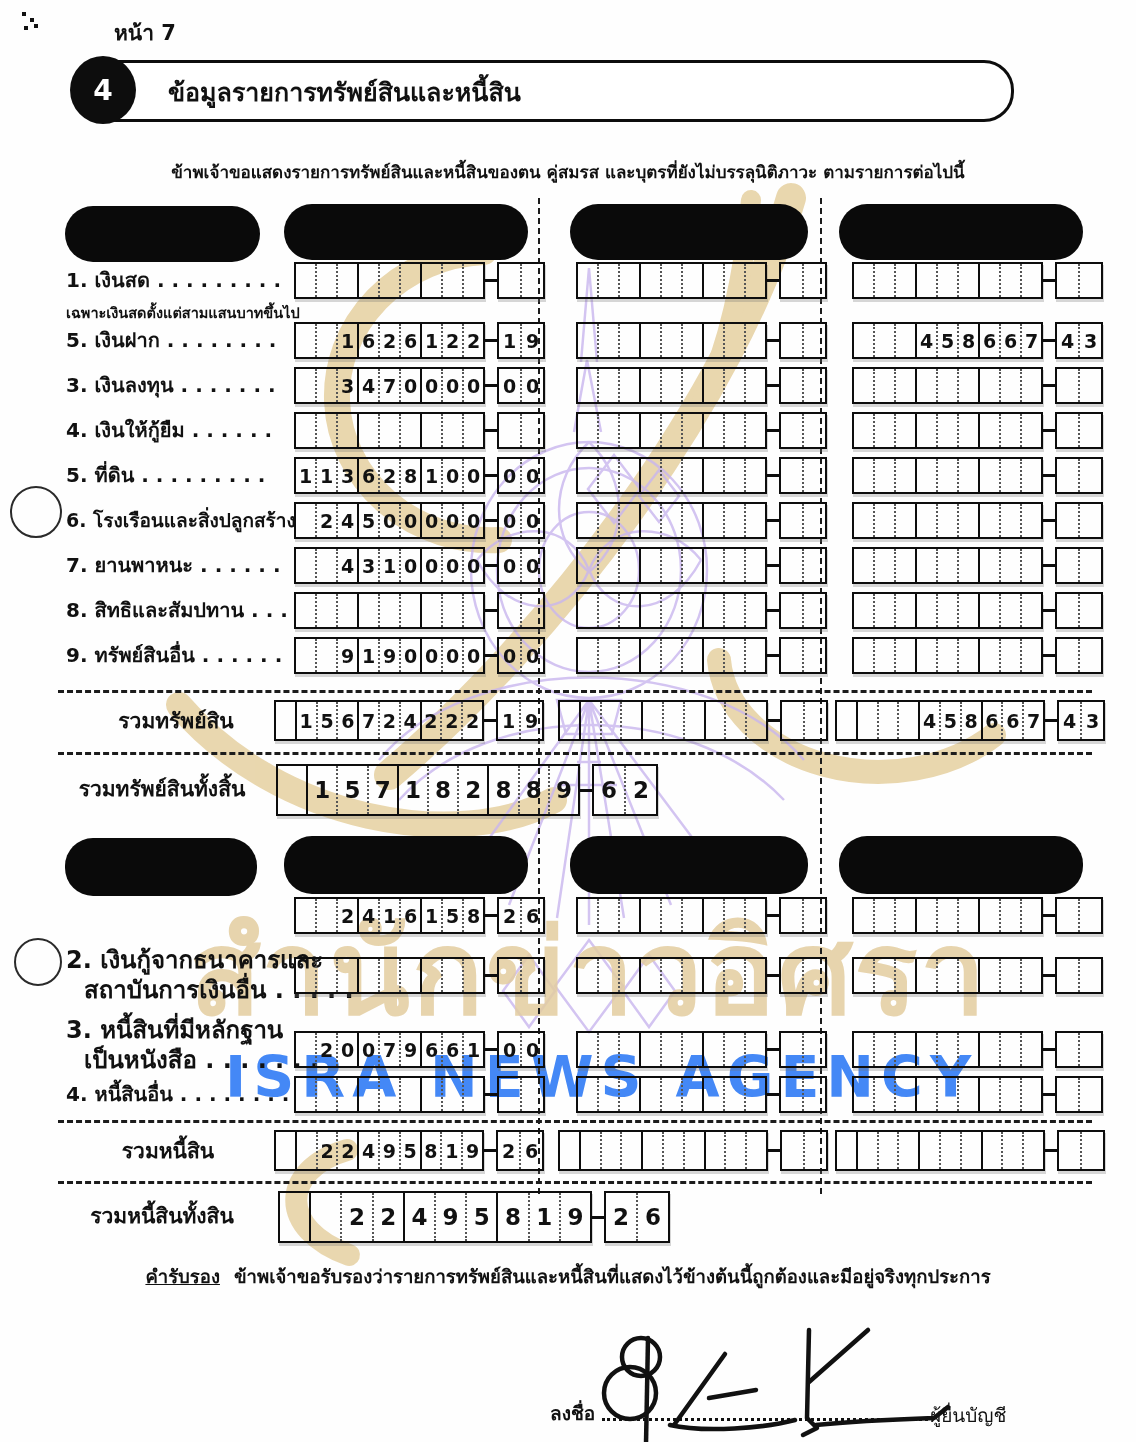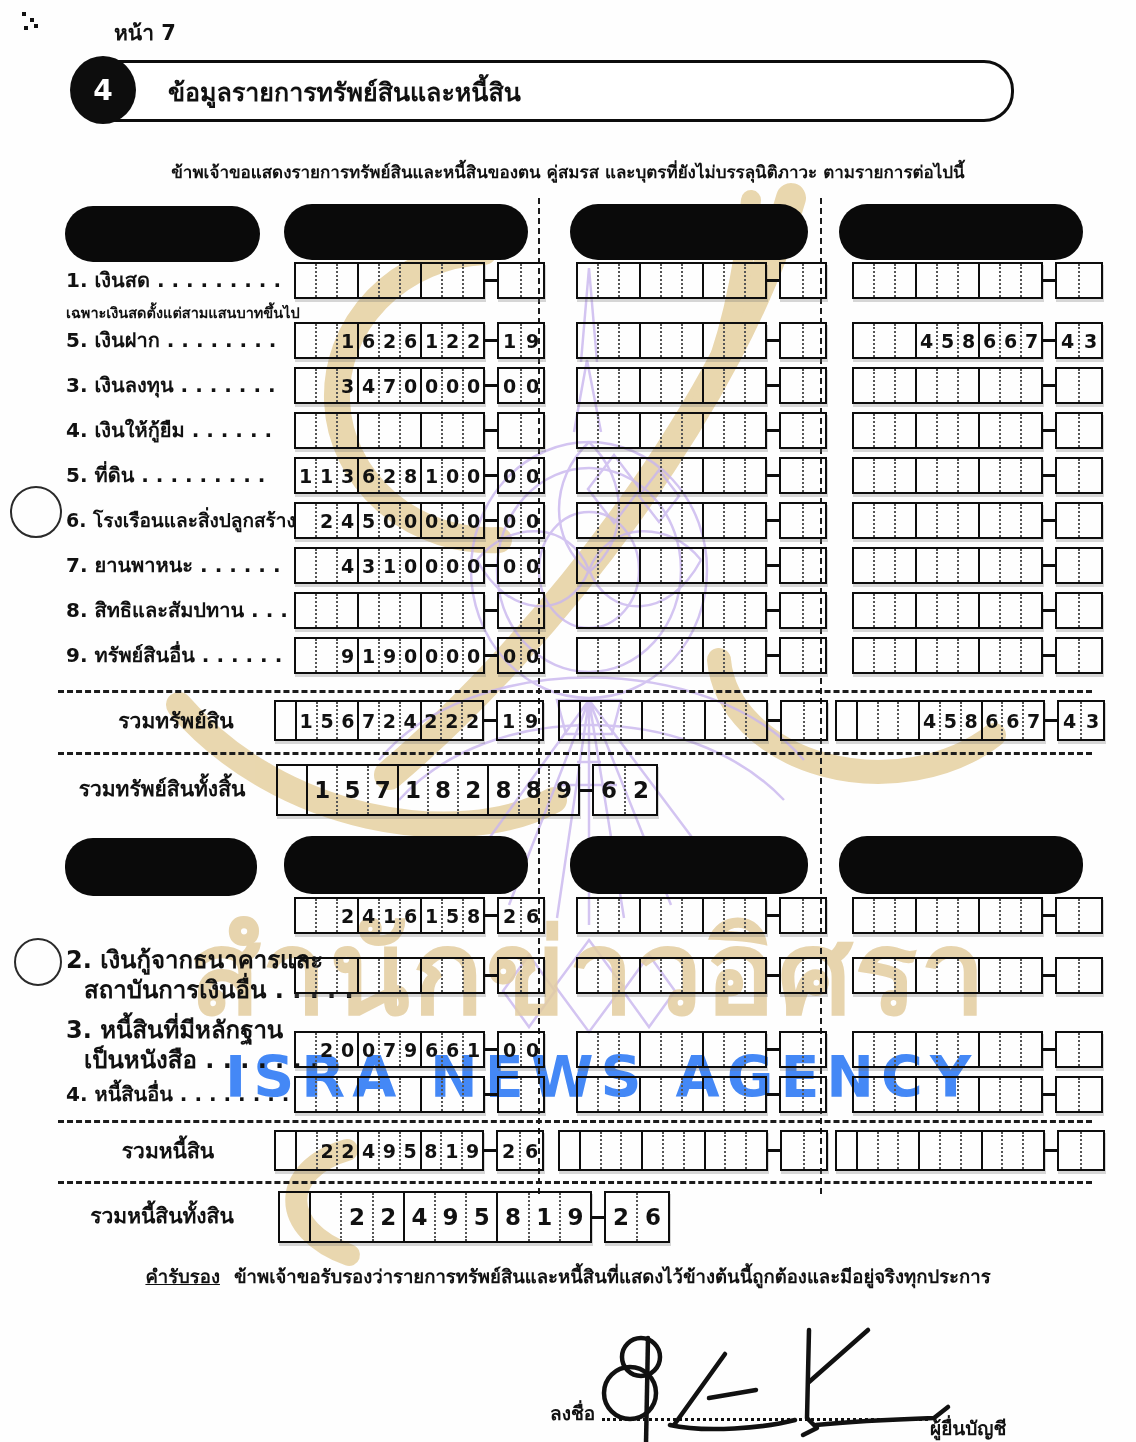--- a/index.html
+++ b/index.html
@@ -54,21 +54,21 @@
   
   .hdash{position:absolute;left:58px;width:1034px;border-top:3px dashed #1c1c1c;height:0;}
   .vdash{position:absolute;top:198px;height:996px;border-left:2px dashed #1c1c1c;width:0;}
   
   .punch{position:absolute;border:2.5px solid #2a2a2a;border-radius:50%;}
   
   .cert{position:absolute;left:0;right:0;top:1262px;text-align:center;font-size:18.5px;font-weight:bold;}
   .cert-h{text-decoration:underline;margin-right:14px;}
   .sig-label{position:absolute;left:550px;top:1398px;font-size:19px;font-weight:bold;}
   .sig-dots{position:absolute;left:602px;top:1382px;width:326px;height:36px;border-bottom:3px dotted #111;}
-  .sig-role{position:absolute;left:930px;top:1400px;font-size:19px;font-weight:bold;margin-top:13px;}
+  .sig-role{position:absolute;left:930px;top:1400px;font-size:19px;font-weight:normal;}
   .sig-svg{position:absolute;left:545px;top:1316px;}
 </style>
 </head>
 <body>
 
 <div class="page">
 
   <div class="layer-wm">
     <svg width="1136" height="1442" viewBox="0 0 1136 1442">
 

